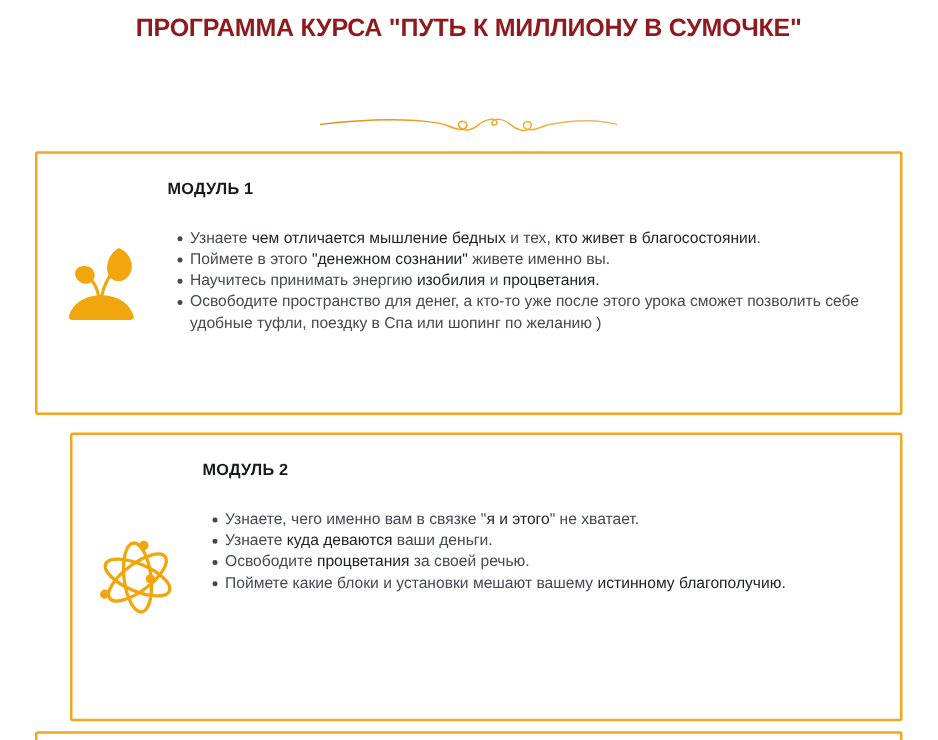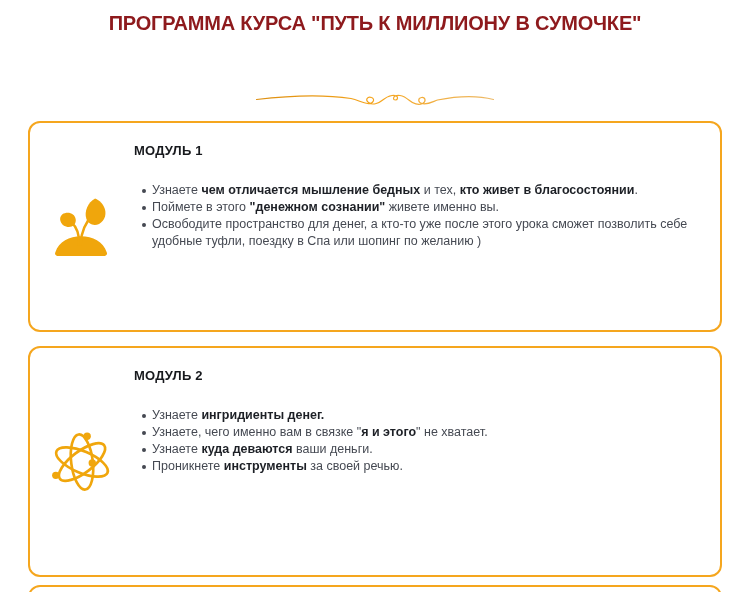--- a/index.html
+++ b/index.html
@@ -17,26 +17,26 @@
     font-stretch: condensed; letter-spacing: -0.2px;
     color: var(--title-color, #8e1a1d);
   }
 
   .divider { display: block; margin: 54px auto 11px; }
 
   .cards { padding: 0 28px; }
 
   .card {
     border: 2px solid var(--accent, #f5a61e);
-    border-radius: 12px;
+    border-radius: 2px;
     background: #fff;
     display: flex; align-items: stretch;
   }
   .card.m1 { min-height: 211px; margin-bottom: 14px; }
-  .card.m2 { min-height: 231px; }
+  .card.m2 { min-height: 231px; margin-left: 28px; }
   .card.stub { height: 40px; margin-top: 8px; }
 
   .icon-col {
     width: 104px; flex: none;
     display: flex; align-items: center; justify-content: center;
   }
   .icon-amber { color: var(--icon-color, #f0a60c); }
 
   .content { flex: 1; padding: 20px 10px 16px 0; }
 
@@ -51,21 +51,21 @@
   ul.bullets li {
     position: relative; padding-left: 8px;
     font-size: 12.5px; line-height: 17px;
     color: var(--body-color, #454952);
   }
   ul.bullets li::before {
     content: ""; position: absolute; left: -2px; top: 6.8px;
     width: 3.8px; height: 3.8px; border-radius: 50%;
     background: var(--body-color, #454952);
   }
-  ul.bullets li b { font-weight: 700; color: var(--bold-color, #1d2026); }
+  ul.bullets li b { font-weight: 400; color: var(--bold-color, #1d2026); }
 </style>
 </head>
 <body>
 
 <div class="page">
 
   <h1 class="title">ПРОГРАММА КУРСА "ПУТЬ К МИЛЛИОНУ В СУМОЧКЕ"</h1>
 
   <svg class="divider" width="242" height="22" viewBox="0 0 480 44" fill="none" xmlns="http://www.w3.org/2000/svg">
     <defs>
@@ -92,20 +92,21 @@
           <path d="M30.5,50 C31,38 35.5,27 44,18.5" stroke="currentColor" stroke-width="2.6" stroke-linecap="round" fill="none"></path>
           <path fill="currentColor" d="M45.5,2.5 C55,6.5 59.5,17.5 53.5,25.5 C48.5,32 39,31 36.5,23.5 C34,16 38,6.5 45.5,2.5 Z"></path>
           <path fill="currentColor" d="M11.5,19 C17.5,15.5 24.5,18 25.5,24 C26.4,29.5 21,33.5 15.5,31.5 C9.5,29.5 7.5,22.5 11.5,19 Z"></path>
         </svg>
       </div>
       <div class="content">
         <h2 class="module-label">МОДУЛЬ 1</h2>
         <ul class="bullets">
             <li><span>Узнаете </span><b>чем отличается мышление бедных</b><span> и тех, </span><b>кто живет в благосостоянии</b><span>.</span></li>
             <li><span>Поймете в этого </span><b>"денежном сознании"</b><span> живете именно вы.</span></li>
+            <li><span>Научитесь принимать энергию </span><b>изобилия</b><span> и </span><b>процветания.</b></li>
             <li><span>Освободите пространство для денег, а кто-то уже после этого урока сможет позволить себе удобные туфли, поездку в Спа или шопинг по желанию )</span></li>
           </ul>
       </div>
     </section>
 
     <section class="card m2">
       <div class="icon-col">
         <svg class="icon-amber" width="74" height="74" viewBox="0 0 72 72" xmlns="http://www.w3.org/2000/svg">
           <g stroke="currentColor" stroke-width="2.6" fill="none">
             <ellipse cx="36" cy="36" rx="27" ry="10.5" transform="rotate(23 36 36)"></ellipse>
@@ -115,24 +116,24 @@
           <g fill="currentColor">
             <circle cx="41" cy="11" r="3.6"></circle>
             <circle cx="10.5" cy="49" r="3.6"></circle>
             <circle cx="46" cy="37" r="3.6"></circle>
           </g>
         </svg>
       </div>
       <div class="content">
         <h2 class="module-label">МОДУЛЬ 2</h2>
         <ul class="bullets">
-            <li><span>Узнаете </span><b>ингридиенты денег.</b></li>
             <li><span>Узнаете, чего именно вам в связке "</span><b>я и этого</b><span>" не хватает.</span></li>
             <li><span>Узнаете </span><b>куда деваются</b><span> ваши деньги.</span></li>
-            <li><span>Проникнете </span><b>инструменты</b><span> за своей речью.</span></li>
+            <li><span>Освободите </span><b>процветания</b><span> за своей речью.</span></li>
+            <li><span>Поймете какие блоки и установки мешают вашему </span><b>истинному благополучию.</b></li>
           </ul>
       </div>
     </section>
 
     <div class="card stub"></div>
 
   </div>
 </div>
 
 </body></html>

